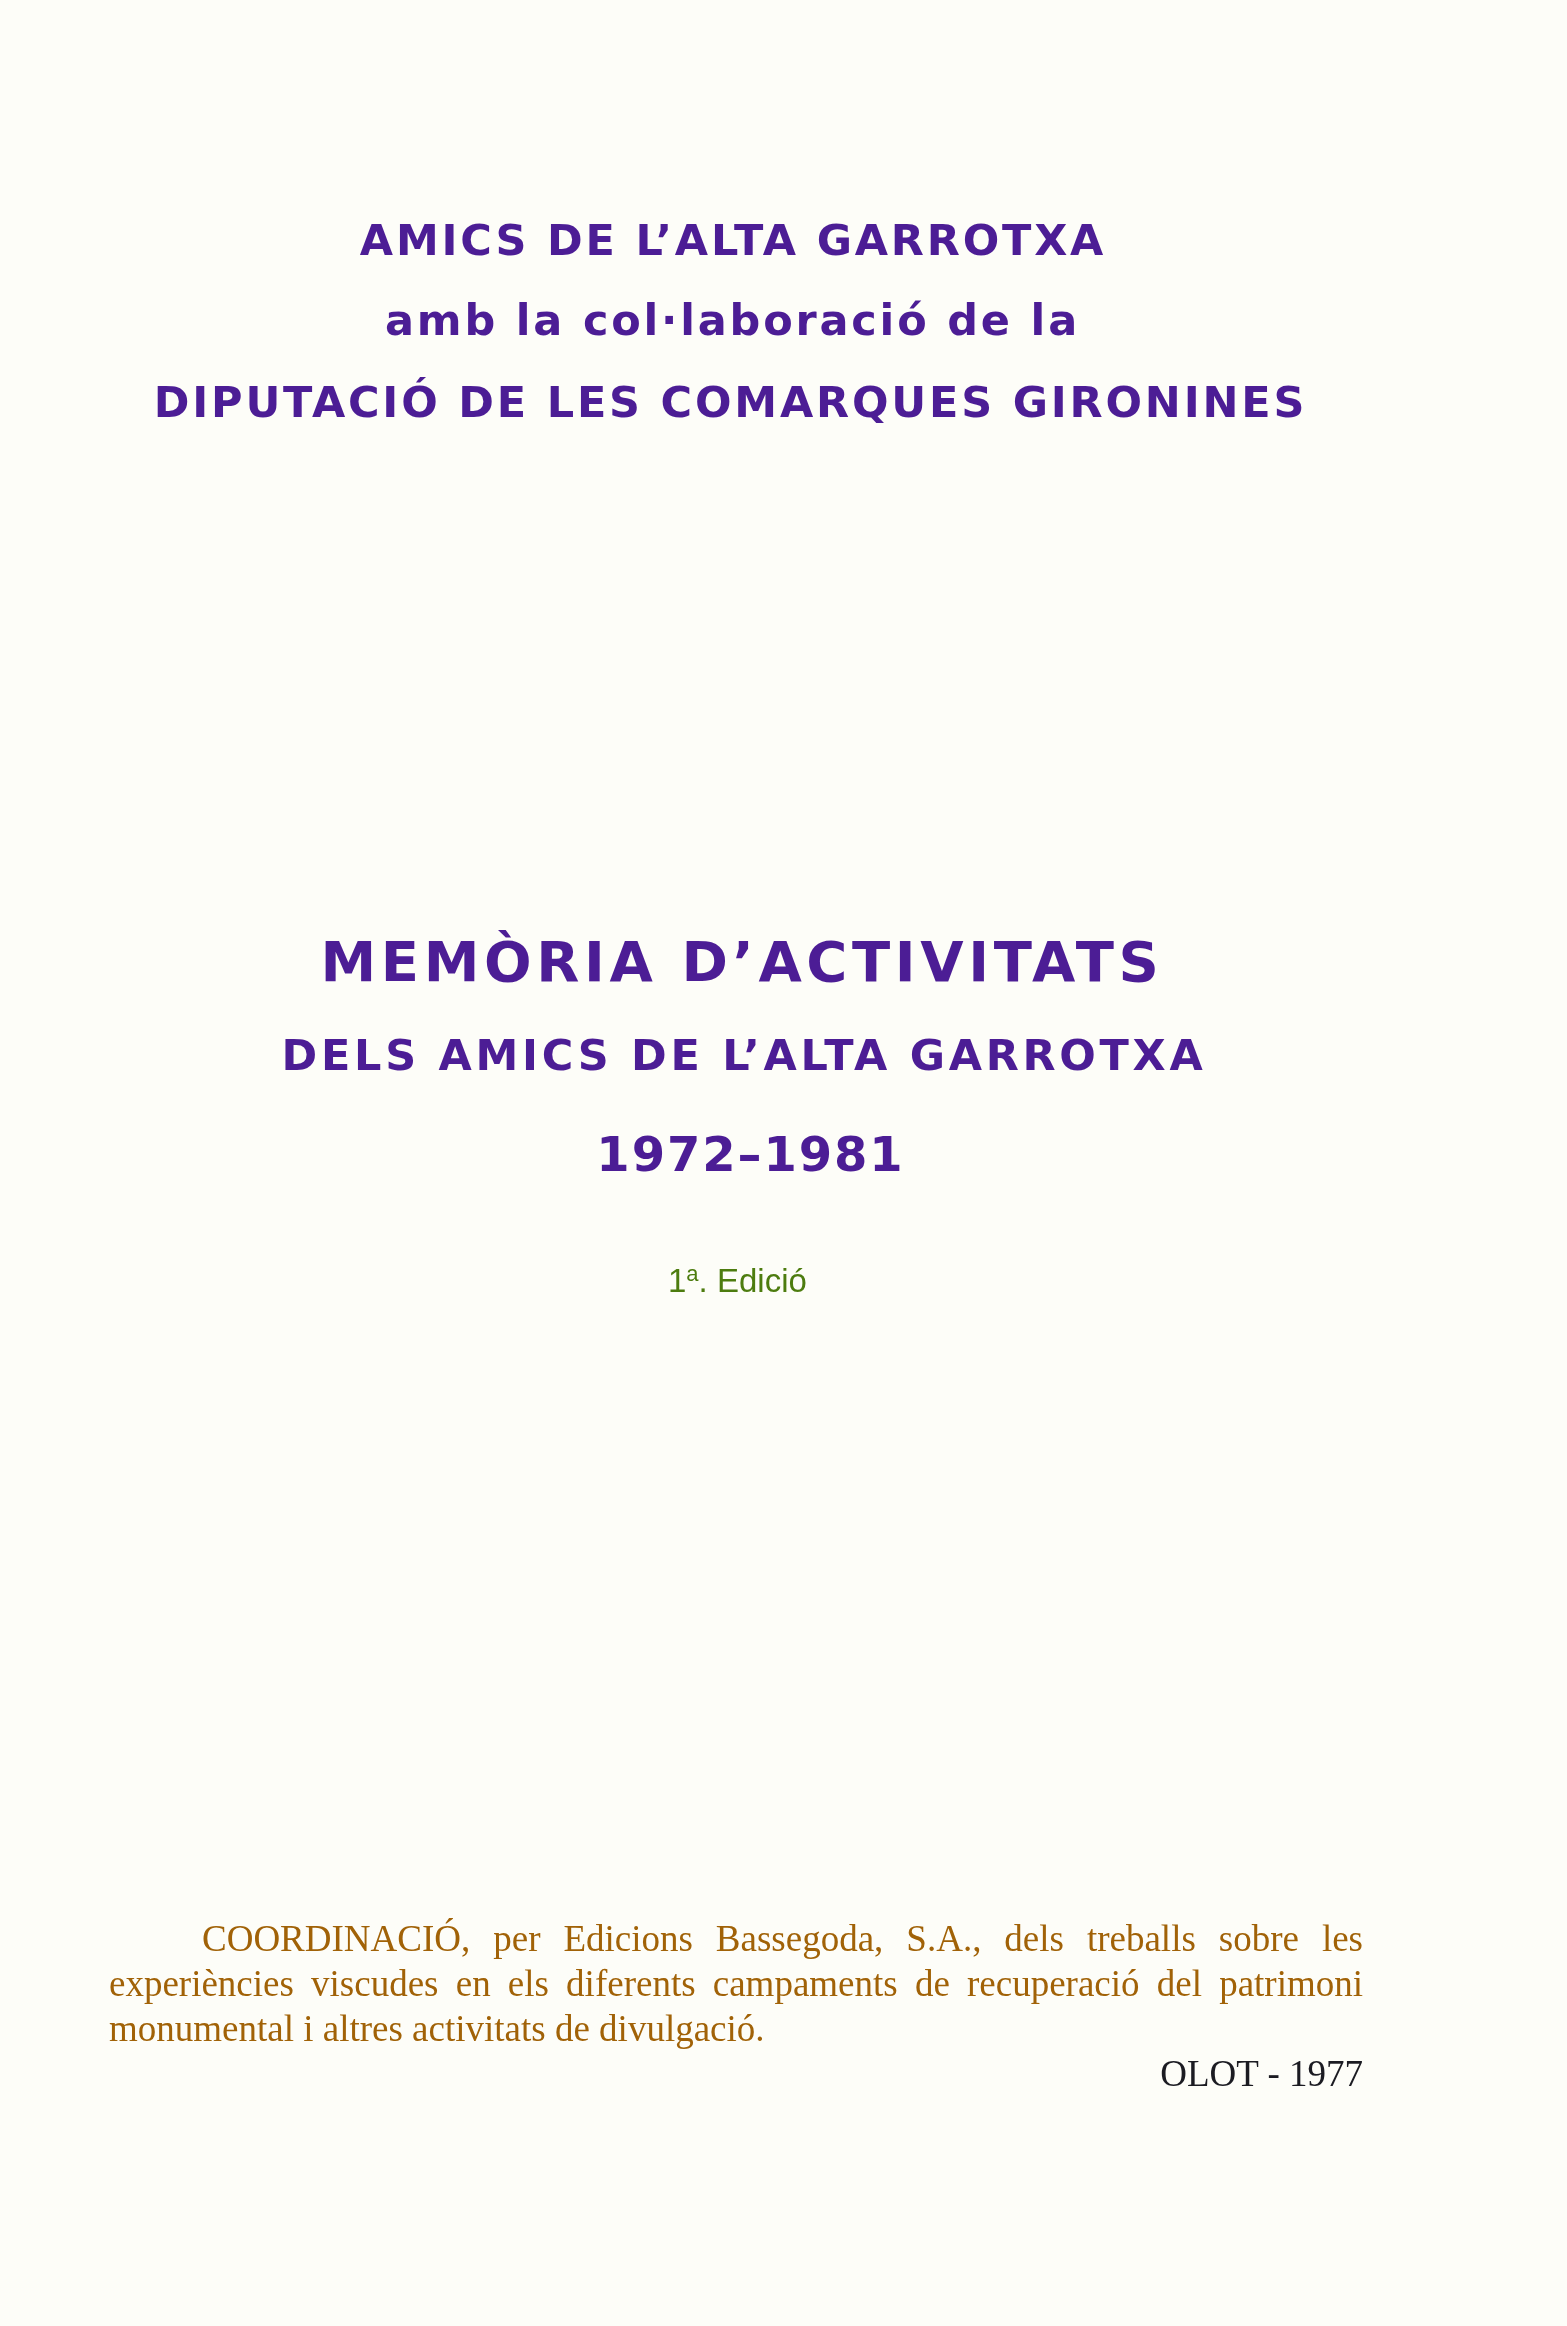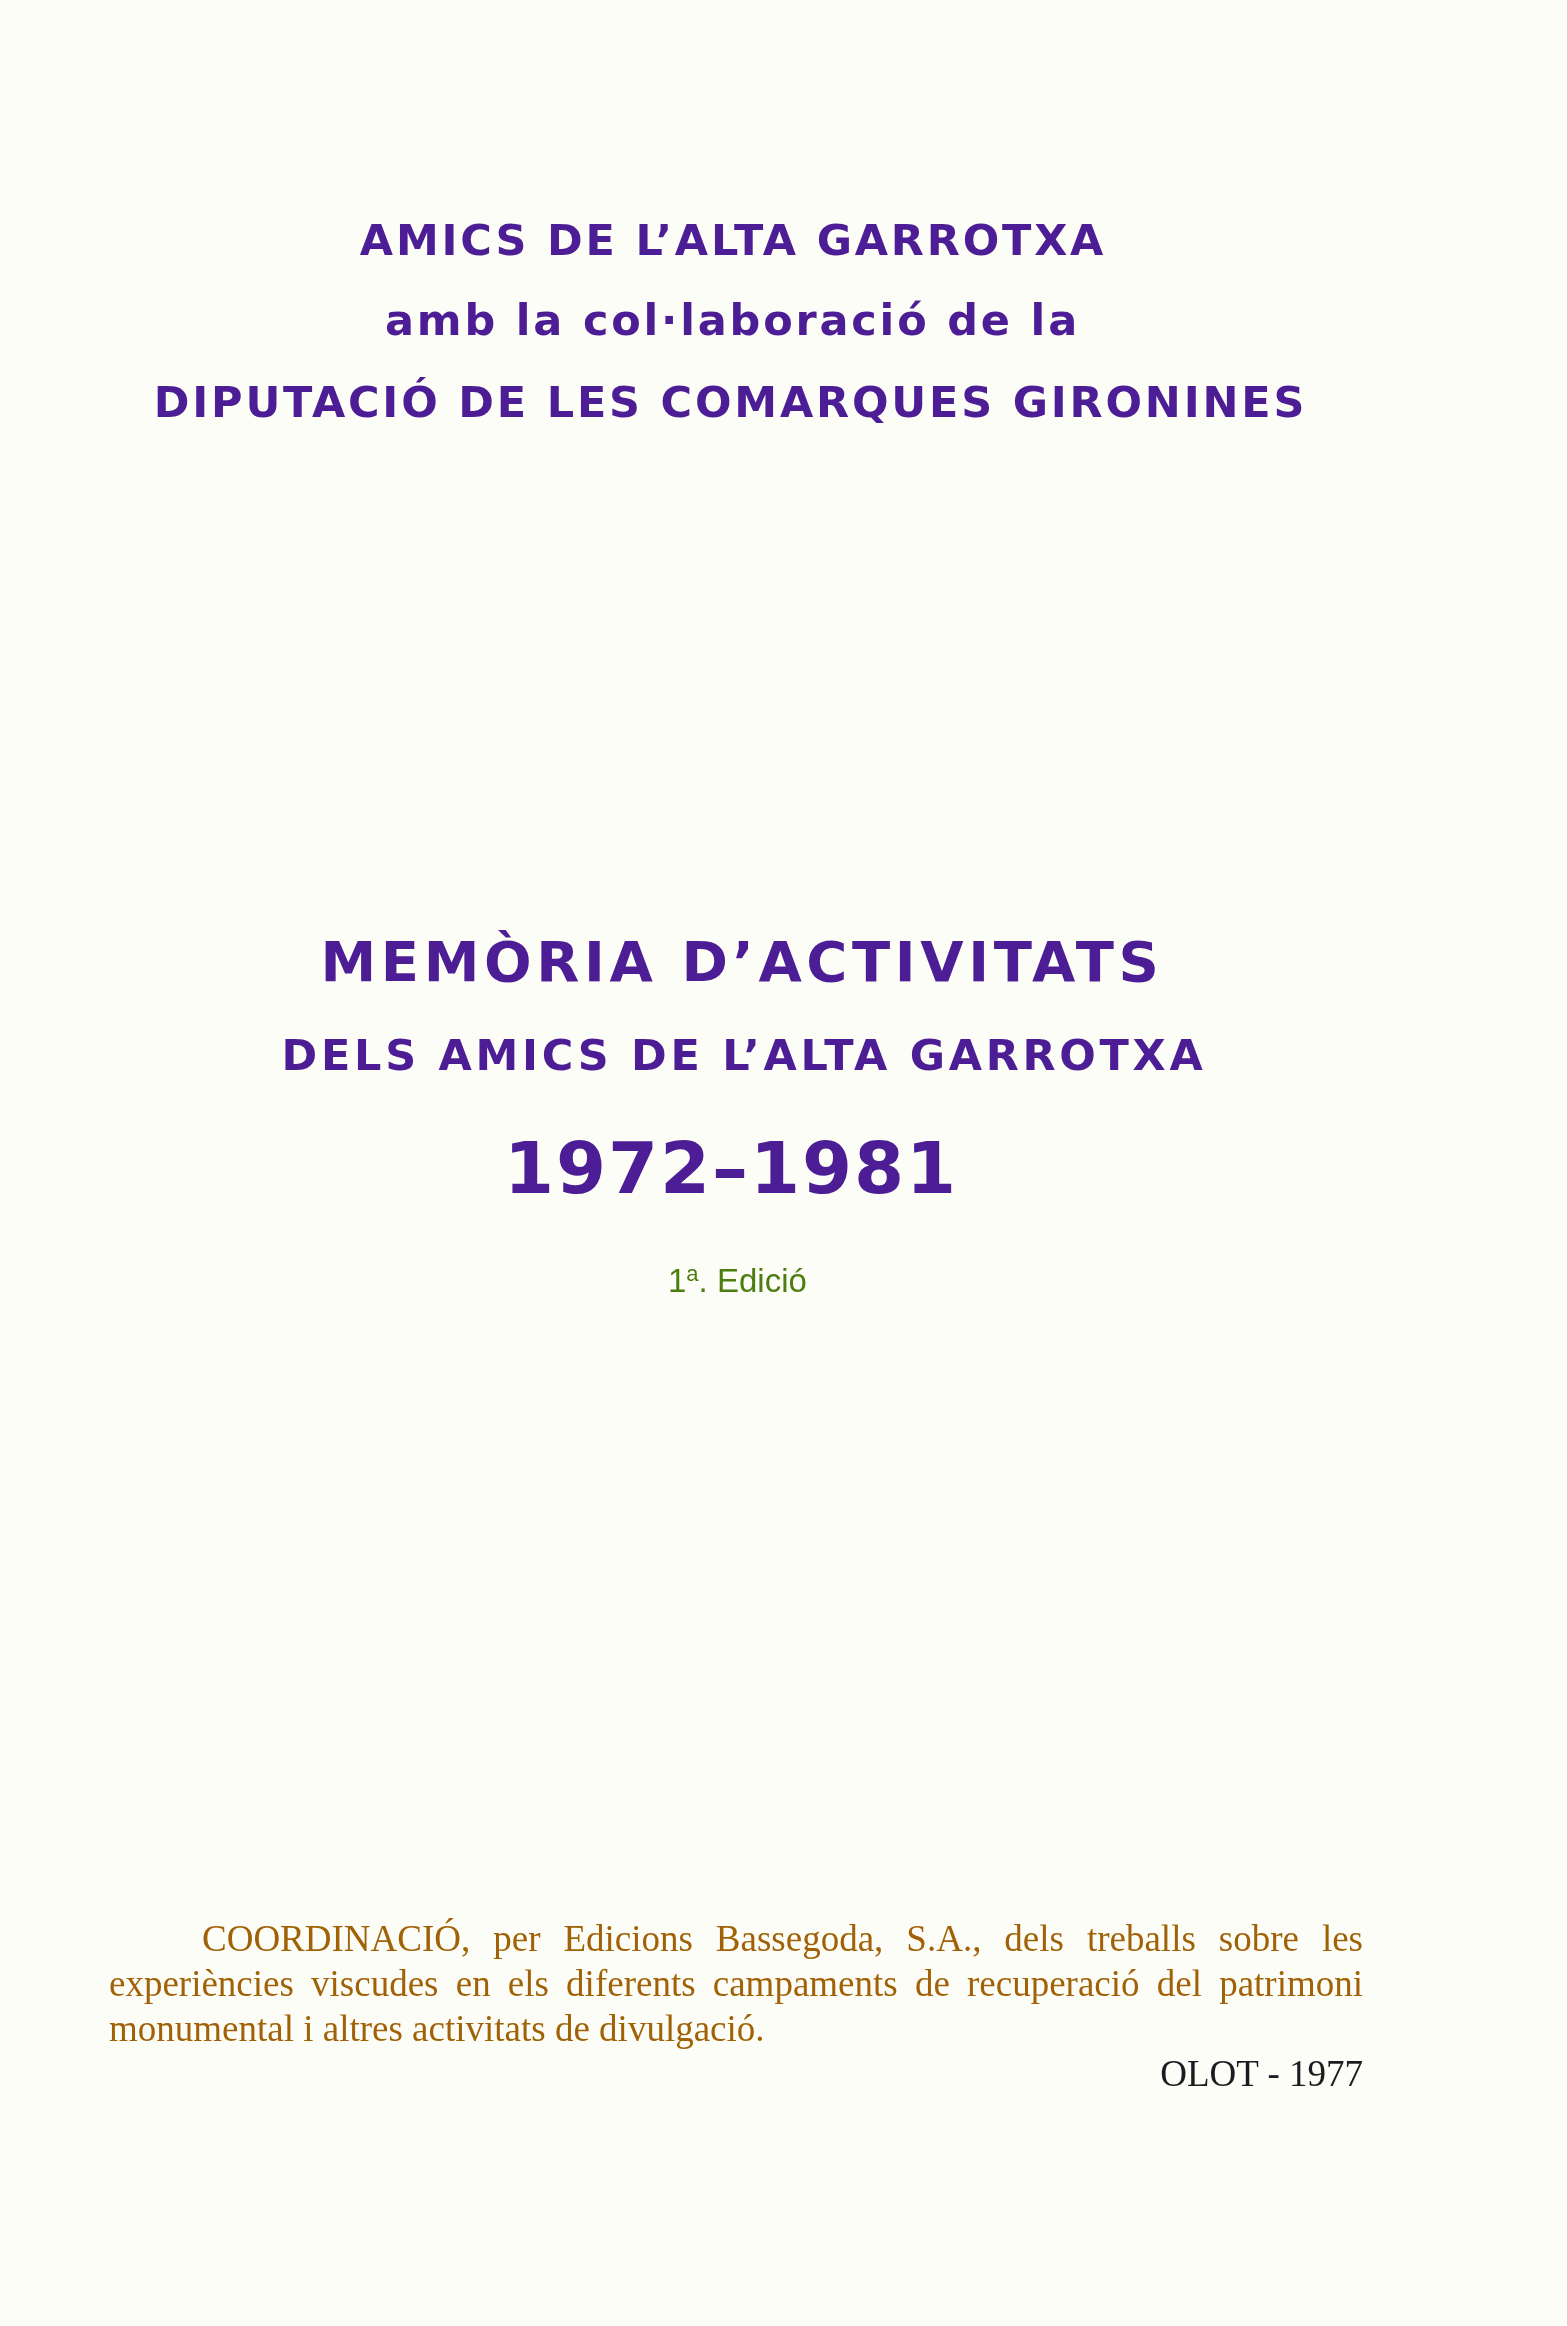--- a/index.html
+++ b/index.html
@@ -62,23 +62,23 @@
     }
     .title-line-2 {
       top: 1030px;
       left: 104px;
       width: 1280px;
       font-size: 43px;
       letter-spacing: 3.7px;
     }
     .title-line-3 {
       top: 1126px;
-      left: 504px;
+      left: 528px;
       width: 445px;
-      font-size: 72px;
+      font-size: 48px;
       letter-spacing: 1.9px;
     }
     .edition {
       position: absolute;
       top: 1261px;
       left: 668px;
       width: 278px;
       font-family: "Liberation Sans", sans-serif;
       font-size: 33px;
       color: #4d7c0f;

